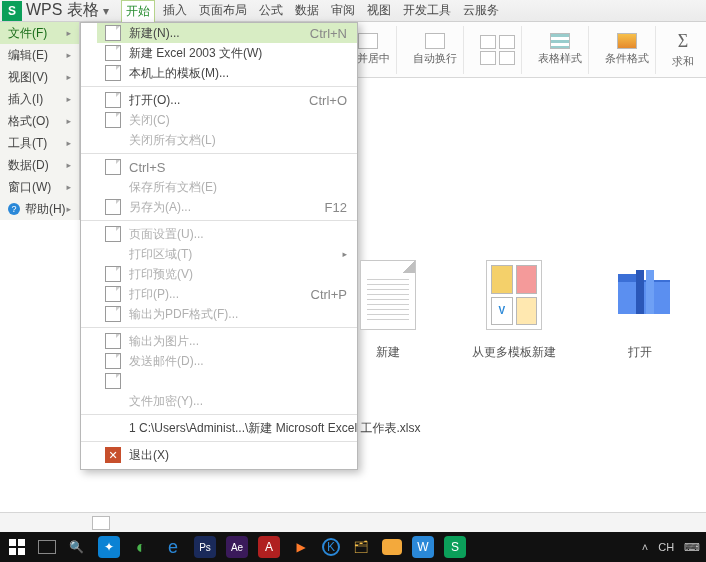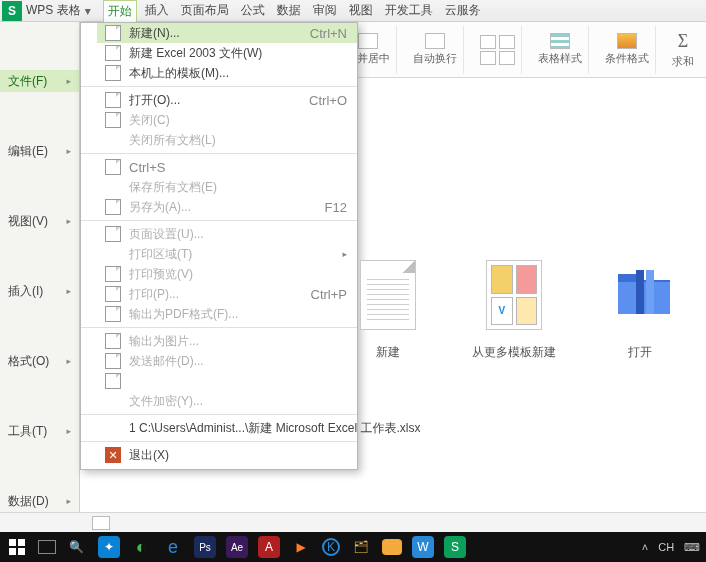--- a/index.html
+++ b/index.html
@@ -1,38 +1,38 @@
 <!DOCTYPE html>
 <html><head>
 <meta charset="utf-8">
 <style>
   * { box-sizing: border-box; margin: 0; padding: 0; font-family: "Microsoft YaHei", sans-serif; }
   body { width: 706px; height: 562px; background: #fff; position: relative; overflow: hidden; font-size: 12px; }
 
   
   .titlebar { height: 22px; background: linear-gradient(#f4f4f4,#ebebeb); display: flex; align-items: center; border-bottom: 1px solid #d0d0d0; }
   .app-logo { width: 20px; height: 20px; background: #0b9f5a; color:#fff; display:flex; align-items:center; justify-content:center; font-weight:bold; font-size:12px; margin-left:2px;}
-  .app-title { margin-left:4px; color:#444; font-size:12px; }
+  .app-title { margin-left:4px; color:#444; font-size:16px; }
   .title-drop { margin-left:4px; color:#666;}
   .tabs { display:flex; margin-left:12px; gap:4px; }
   .tab { color:#4a4a4a; padding:2px 4px; cursor:pointer; }
   .tab.active { background:#fff; border:1px solid #b6d48c; border-bottom:none; color:#258b2e; }
 
   
   .ribbon { height:56px; background:#fcfcfc; border-bottom:1px solid #d8d8d8; padding:4px 6px; display:flex; justify-content:flex-end; gap:10px; align-items:center; position:relative;}
   .ribbon-group { display:flex; flex-direction:column; align-items:center; gap:2px; color:#666; font-size:11px; padding:0 6px; border-right:1px solid #e6e6e6; height:48px; justify-content:center;}
   .ribbon-group:last-child{border-right:none;}
   .ribbon-icon { width:20px; height:16px; border:1px solid #bbb; background:#fff; display:flex;}
   .ribbon-icon.small{width:16px;height:14px;}
   .ribbon-row{display:flex; gap:3px;}
   .sigma{font-size:18px; font-family:serif;}
 
   
   .leftmenu { position:absolute; top:22px; left:0; width:80px; background:#f4f4f1; border-right:1px solid #d0d0d0; }
-  .leftmenu .mitem{ height:22px; display:flex; align-items:center; justify-content:space-between; padding:0 8px; color:#444; cursor:pointer;margin-top:48px;}
+  .leftmenu .mitem{ height:22px; display:flex; align-items:center; justify-content:space-between; padding:0 8px; color:#444; cursor:pointer;}
   .leftmenu .mitem.active{ background:#d8edc4; color:#1a6d1a;}
   .leftmenu .mitem .chev{ color:#888; font-size:9px;}
   .leftmenu .mitem .help-ic{width:12px;height:12px;border-radius:50%;background:#2a88d8;color:#fff;display:inline-flex;align-items:center;justify-content:center;font-size:9px;margin-right:4px;}
 
   
   .submenu{ position:absolute; top:22px; left:80px; width:278px; background:#fff; border:1px solid #b8b8b8; box-shadow:3px 3px 8px rgba(0,0,0,0.25); padding-bottom:4px;}
   .smitem{ height:20px; display:flex; align-items:center; padding:0 10px 0 8px; color:#444; cursor:pointer; gap:8px;margin-left:16px;}
   .smitem.highlight{ background:#d8edc4;}
   .smitem.disabled{ color:#b0b0b0;}
   .smitem .icon{ width:16px; height:16px; flex-shrink:0; display:flex; align-items:center; justify-content:center; font-size:11px;}

